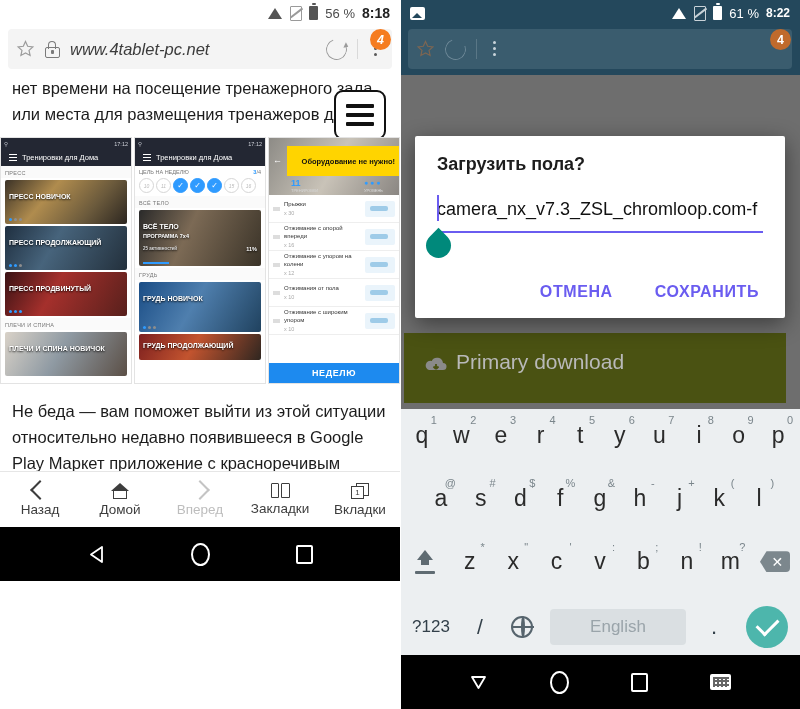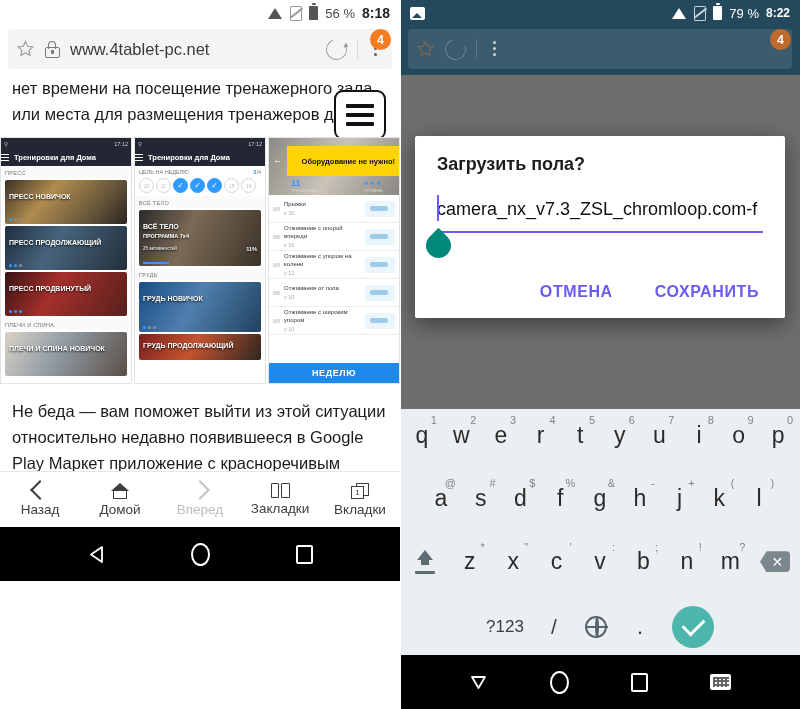--- a/index.html
+++ b/index.html
@@ -30,21 +30,21 @@
   }
   .simx{width:10px;height:13px;border:1.6px solid #9a9a9a;border-radius:1px;position:relative;}
   .simx:after{content:"";position:absolute;left:-2px;top:5px;width:15px;height:1.6px;background:#9a9a9a;transform:rotate(-38deg);}
   .batt{width:9px;height:14px;background:#555;border-radius:1px;position:relative;}
   .batt:before{content:"";position:absolute;top:-3px;left:2.5px;width:4px;height:2px;background:#555;border-radius:1px;}
 
   
   .l-omni-wrap{padding:3px 8px 6px 8px;background:#fff;}
   .l-omni{
     height:40px;background:#f4f4f4;border-radius:4px;display:flex;align-items:center;
-    padding:0 8px;gap:10px;position:relative;
+    padding:0 8px;gap:10px;position:relative;font-style:italic;
   }
   .star{width:19px;height:18px;position:relative;flex:0 0 auto;}
   .lock-ic{width:15px;height:17px;position:relative;flex:0 0 auto;}
   .lock-ic .body{position:absolute;bottom:0;left:0;width:15px;height:11px;border:1.6px solid #7a7a7a;border-radius:2px;box-sizing:border-box;}
   .lock-ic .sh{position:absolute;top:0;left:3.4px;width:8px;height:8px;border:1.6px solid #7a7a7a;border-bottom:none;border-radius:4px 4px 0 0;box-sizing:border-box;}
   .lock-ic .dot{position:absolute;bottom:3.5px;left:6.3px;width:2.4px;height:4px;background:#7a7a7a;border-radius:1px;}
   .l-url{flex:1;font-size:16.5px;color:#3b3b3b;white-space:nowrap;overflow:hidden;}
   .reload{width:19px;height:19px;border:1.8px solid #9b9b9b;border-radius:50%;border-top-color:transparent;position:relative;flex:0 0 auto;transform:rotate(25deg);}
   .reload:after{content:"";position:absolute;top:-1px;right:0px;border-left:4px solid #9b9b9b;border-top:3px solid transparent;border-bottom:3px solid transparent;}
   .vdiv{width:1px;height:20px;background:#d9d9d9;flex:0 0 auto;}
@@ -64,21 +64,21 @@
     position:absolute;right:14px;top:90px;width:48px;height:46px;background:#fff;
     border:2.5px solid #111;border-radius:9px;display:flex;flex-direction:column;
     align-items:center;justify-content:center;gap:5px;
   }
   .hamburger span{display:block;width:28px;height:4px;background:#111;border-radius:1px;}
 
   
   .gallery{display:flex;gap:2px;margin-top:10px;height:247px;background:#fff;}
   .shot{width:132px;height:247px;position:relative;overflow:hidden;background:#fff;border:1px solid #e3e3e3;box-sizing:border-box;}
   .shot-sb{height:11px;background:#232733;display:flex;align-items:center;justify-content:space-between;padding:0 3px;color:#cfd2da;font-size:5.5px;}
-  .shot-ab{height:17px;background:#232733;display:flex;align-items:center;gap:5px;padding:0 0;color:#fff;font-size:7.5px;font-weight:bold;}
+  .shot-ab{height:17px;background:#232733;display:flex;align-items:center;gap:5px;padding:0 8px;color:#fff;font-size:7.5px;font-weight:normal;}
   .ab-burg{width:8px;display:flex;flex-direction:column;gap:1.5px;}
   .ab-burg i{height:1.2px;background:#fff;display:block;}
   .sec-h{font-size:5.5px;color:#777;padding:4px 4px 2px 4px;letter-spacing:.3px;background:#fafafa;}
   .card{margin:2px 4px;height:44px;border-radius:2px;position:relative;overflow:hidden;}
   .card .cap{position:absolute;left:4px;top:13px;color:#fff;font-size:7px;font-weight:bold;text-shadow:0 1px 2px rgba(0,0,0,.9);}
   .dots{position:absolute;left:4px;bottom:3px;display:flex;gap:2px;}
   .dots i{width:3px;height:3px;background:#2f9bff;border-radius:50%;display:block;}
   .dots i.off{background:#8d8d8d;}
 
   .c1{background:linear-gradient(130deg,#3b3227 0%,#b08c4e 35%,#6b5a3c 70%,#2c2620 100%);}
@@ -455,21 +455,21 @@
   </div>
 
   <div class="panel panel-right">
 
     <div class="r-status">
       <span class="img-ic"></span>
       <span class="spacer"></span>
       <span class="wifi wifi-w"></span>
       <span class="simx simx-w"></span>
       <span class="batt batt-w"></span>
-      <span class="pct">79 %</span>
+      <span class="pct">61 %</span>
       <span class="clock">8:22</span>
     </div>
 
     <div class="r-omni-wrap">
       <div class="r-omni">
         <span class="star-r">
           <svg viewBox="0 0 24 24" width="19" height="18">
               <path d="M12 2l2.9 6.3 6.9.8-5.1 4.7 1.4 6.8-6.1-3.4-6.1 3.4 1.4-6.8L2.2 9.1l6.9-.8z" fill="none" stroke="#7d6652" stroke-width="1.6"></path>
             </svg>
         </span>
@@ -479,20 +479,29 @@
             <i></i>
             <i></i>
             <i></i>
           </span>
         <span class="tabbadge tabbadge-r">4</span>
       </div>
     </div>
 
     <div class="r-page">
       <div class="ghost-line">one of the alternate mirror links.</div>
+      <div class="primary-dl">
+        <span class="cloud-ic">
+          <svg width="24" height="17" viewBox="0 0 24 17">
+              <path d="M19 7a6 6 0 0 0-11.3-2A4.5 4.5 0 0 0 5 14h14a3.5 3.5 0 0 0 0-7z" fill="#8a8a8a"></path>
+              <path d="M12 8v5m0 0-2.5-2.5M12 13l2.5-2.5" stroke="#4a5212" stroke-width="1.8" fill="none"></path>
+            </svg>
+        </span>
+        <span>Primary download</span>
+      </div>
     </div>
 
     <div class="dialog">
       <p class="dlg-title">Загрузить пола?</p>
       <div class="dlg-field">
         <input class="dlg-input" value="camera_nx_v7.3_ZSL_chromloop.com-f" style="">
         <span class="caret"></span>
         <span class="dlg-underline"></span>
         <span class="handle"></span>
       </div>
@@ -624,20 +633,21 @@
               <span>✕</span>
             </span>
         </span>
       </div>
       <div class="krow r4">
         <span class="k-123">?123</span>
         <span class="k-slash">/</span>
         <span class="k-globe">
             <span class="globe-ic"></span>
           </span>
+        <span class="k-space">English</span>
         <span class="k-dot">.</span>
         <span class="k-enter">
             <span class="enter-circle">
               <span class="check"></span>
             </span>
           </span>
       </div>
     </div>
 
     <div class="navbar right">

